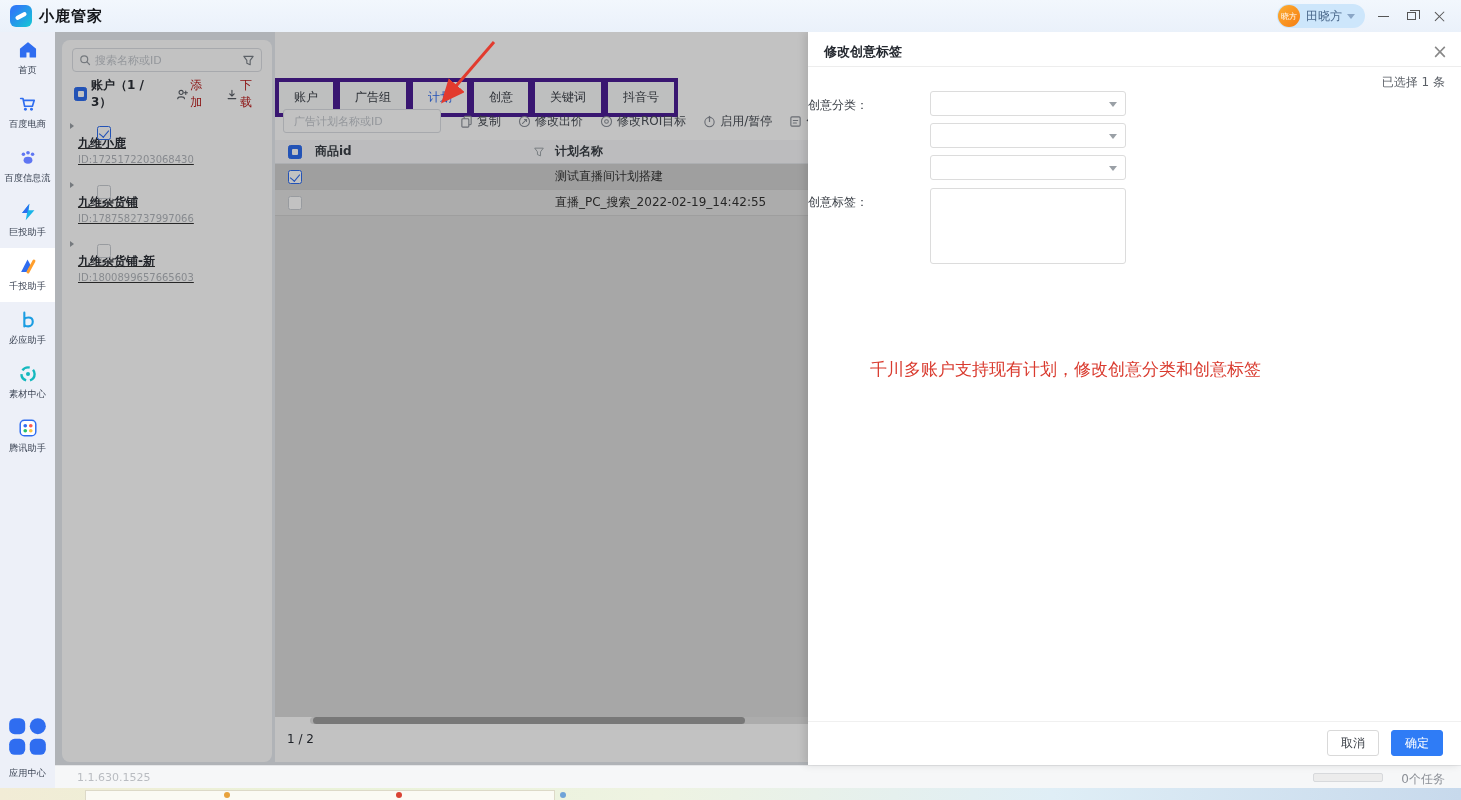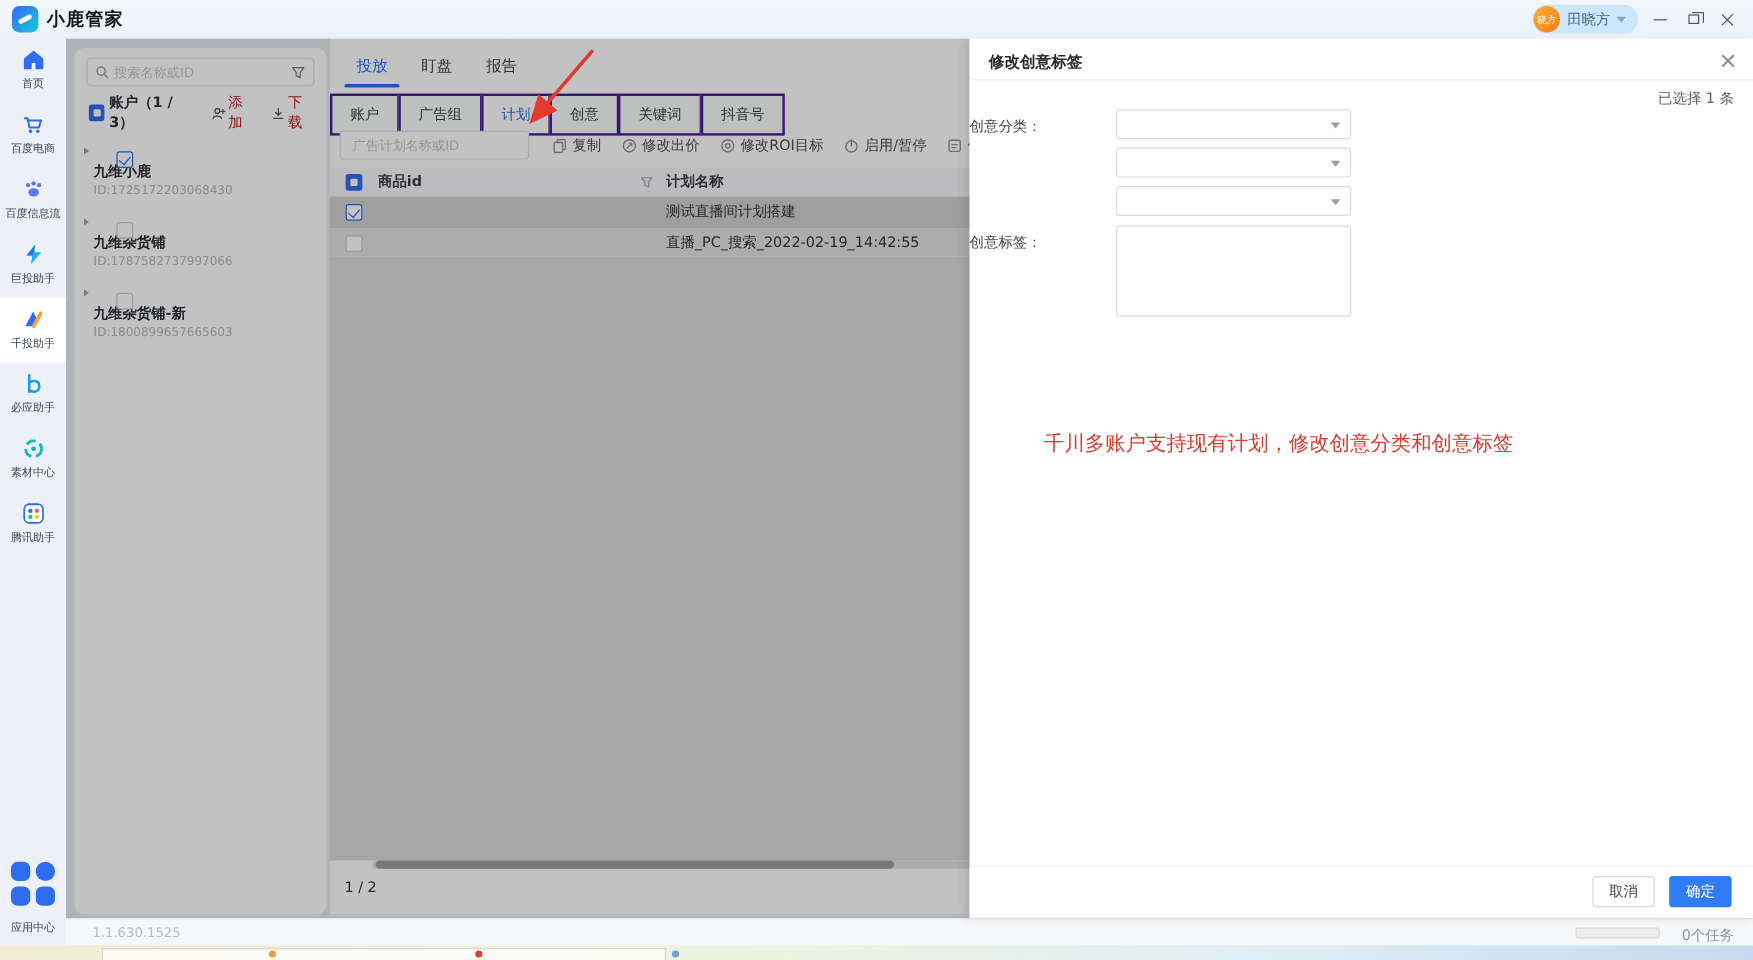--- a/index.html
+++ b/index.html
@@ -37,41 +37,41 @@
   
   #account-panel { left:62px; top:40px; width:210px; height:722px; background:#ffffff; border-radius:8px; z-index:3; }
   .ap-search { position:absolute; left:10px; top:8px; width:190px; height:24px; border:1px solid #dcdfe4; border-radius:4px; background:#fff; display:flex; align-items:center; padding:0 6px; }
   .ap-search input { border:0; outline:0; flex:1; font-size:11px; margin-left:4px; color:#333; background:transparent; font-family:inherit; }
   .ap-search input::placeholder { color:#c3c7cd; }
   .ap-header { position:absolute; left:12px; top:44px; width:188px; height:20px; display:flex; align-items:center; }
   .ap-header .hd-label { margin-left:4px; font-weight:bold; color:#2b2f36; }
   .ap-action { display:flex; align-items:center; color:#b91c1c; cursor:pointer; margin-left:14px; }
   .ap-action svg { margin-right:2px; }
   .acc-list { position:absolute; left:0; top:72px; width:210px; }
-  .acc-row { position:relative; padding:6px 8px 6px 16px; cursor:pointer; }
+  .acc-row { position:relative; padding:6px 8px 6px 16px; cursor:pointer;text-decoration:underline; }
   .acc-caret { position:absolute; left:8px; top:11px; width:0; height:0; border-left:4px solid #9aa0a6; border-top:3.5px solid transparent; border-bottom:3.5px solid transparent; }
   .acc-cb { position:absolute; left:19px; top:8px; }
   .acc-name { font-weight:bold; color:#2b2f36; }
   .acc-id { font-size:10px; color:#b3b7bd; margin-top:2px; }
 
   
   .cb { width:14px; height:14px; border-radius:2.5px; border:1px solid #c8ccd2; background:#fff; display:inline-block; position:relative; cursor:pointer; }
   .cb.ind { background:#2f6df0; border-color:#2f6df0; }
   .cb.ind::after { content:""; position:absolute; left:3px; top:3px; width:6px; height:6px; background:#fff; border-radius:1px; }
   .cb.on { border-color:#2f6df0; }
   .cb.on::after { content:""; position:absolute; left:3px; top:1px; width:5px; height:8px; border-right:1.8px solid #2f6df0; border-bottom:1.8px solid #2f6df0; transform:rotate(40deg); }
 
   
   #main-panel { left:275px; top:32px; width:1186px; height:730px; background:#ffffff; z-index:3; overflow:hidden; }
   .tabs { position:absolute; left:8px; top:8px; display:flex; }
   .tab { padding:6px 14px 9px; font-size:13px; color:#3a3f46; cursor:pointer; position:relative; }
   .tab.active { color:#2f6df0; }
   .tab.active::after { content:""; position:absolute; left:4px; right:4px; bottom:0; height:3px; background:#2f6df0; border-radius:2px; }
   .subtabs { position:absolute; left:0; top:46px; display:flex; }
-  .subtab { padding:7px 15px; border:2px solid #4c1d95; margin-left:-1px; background:#fafbfc; font-size:12px; color:#3a3f46; cursor:pointer; }
+  .subtab { padding:7px 15px; border:4px solid #4c1d95; margin-left:-1px; background:#fafbfc; font-size:12px; color:#3a3f46; cursor:pointer; }
   .subtab:first-child { margin-left:0; }
   .subtab.active { color:#2f6df0; background:#fff; }
   .m-search { position:absolute; left:8px; top:77px; width:158px; height:24px; border:1px solid #dcdfe4; border-radius:3px; display:flex; align-items:center; padding:0 6px; background:#fff; }
   .m-search input { border:0; outline:0; flex:1; font-size:11px; margin-left:4px; background:transparent; color:#333; font-family:inherit; }
   .m-search input::placeholder { color:#c3c7cd; }
   .toolbar { position:absolute; left:185px; top:77px; height:24px; display:flex; align-items:center; white-space:nowrap; }
   .tool-btn { display:flex; align-items:center; margin-right:17px; color:#494e56; cursor:pointer; }
   .tool-btn svg { margin-right:4px; }
 
   .grid { position:absolute; left:0; top:108px; width:1186px; height:577px; background:#dcdcdc; }
@@ -263,25 +263,20 @@
       <div class="acc-row">
         <span class="acc-caret"></span>
         <span class="cb acc-cb"></span>
         <div class="acc-name">九维杂货铺-新</div>
         <div class="acc-id">ID:1800899657665603</div>
       </div>
     </div>
   </div>
 
   <div id="main-panel" class="abs">
-    <div class="tabs">
-      <div class="tab active">投放</div>
-      <div class="tab">盯盘</div>
-      <div class="tab">报告</div>
-    </div>
     <div class="subtabs">
       <div class="subtab">账户</div>
       <div class="subtab">广告组</div>
       <div class="subtab active">计划</div>
       <div class="subtab">创意</div>
       <div class="subtab">关键词</div>
       <div class="subtab">抖音号</div>
     </div>
     <div class="m-search">
       <svg width="12" height="12" viewBox="0 0 16 16">

